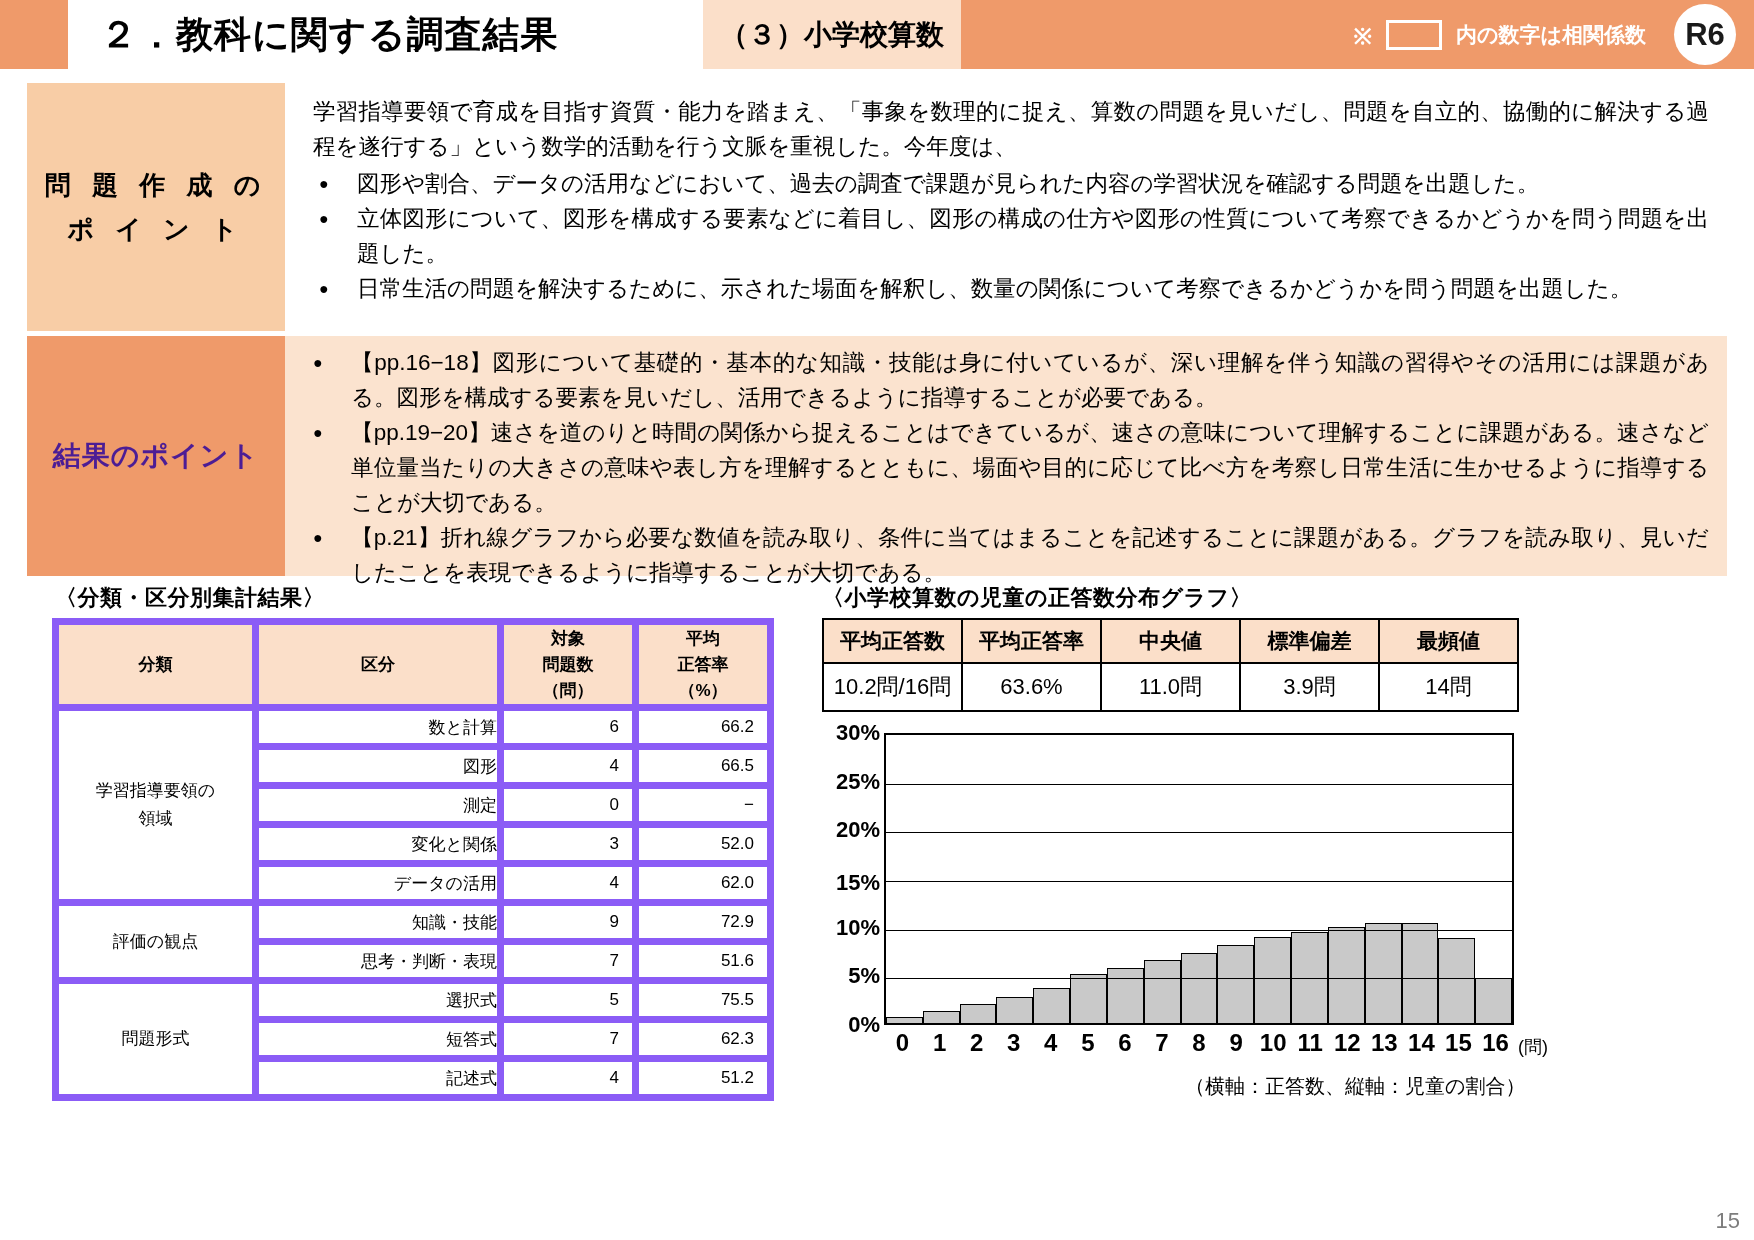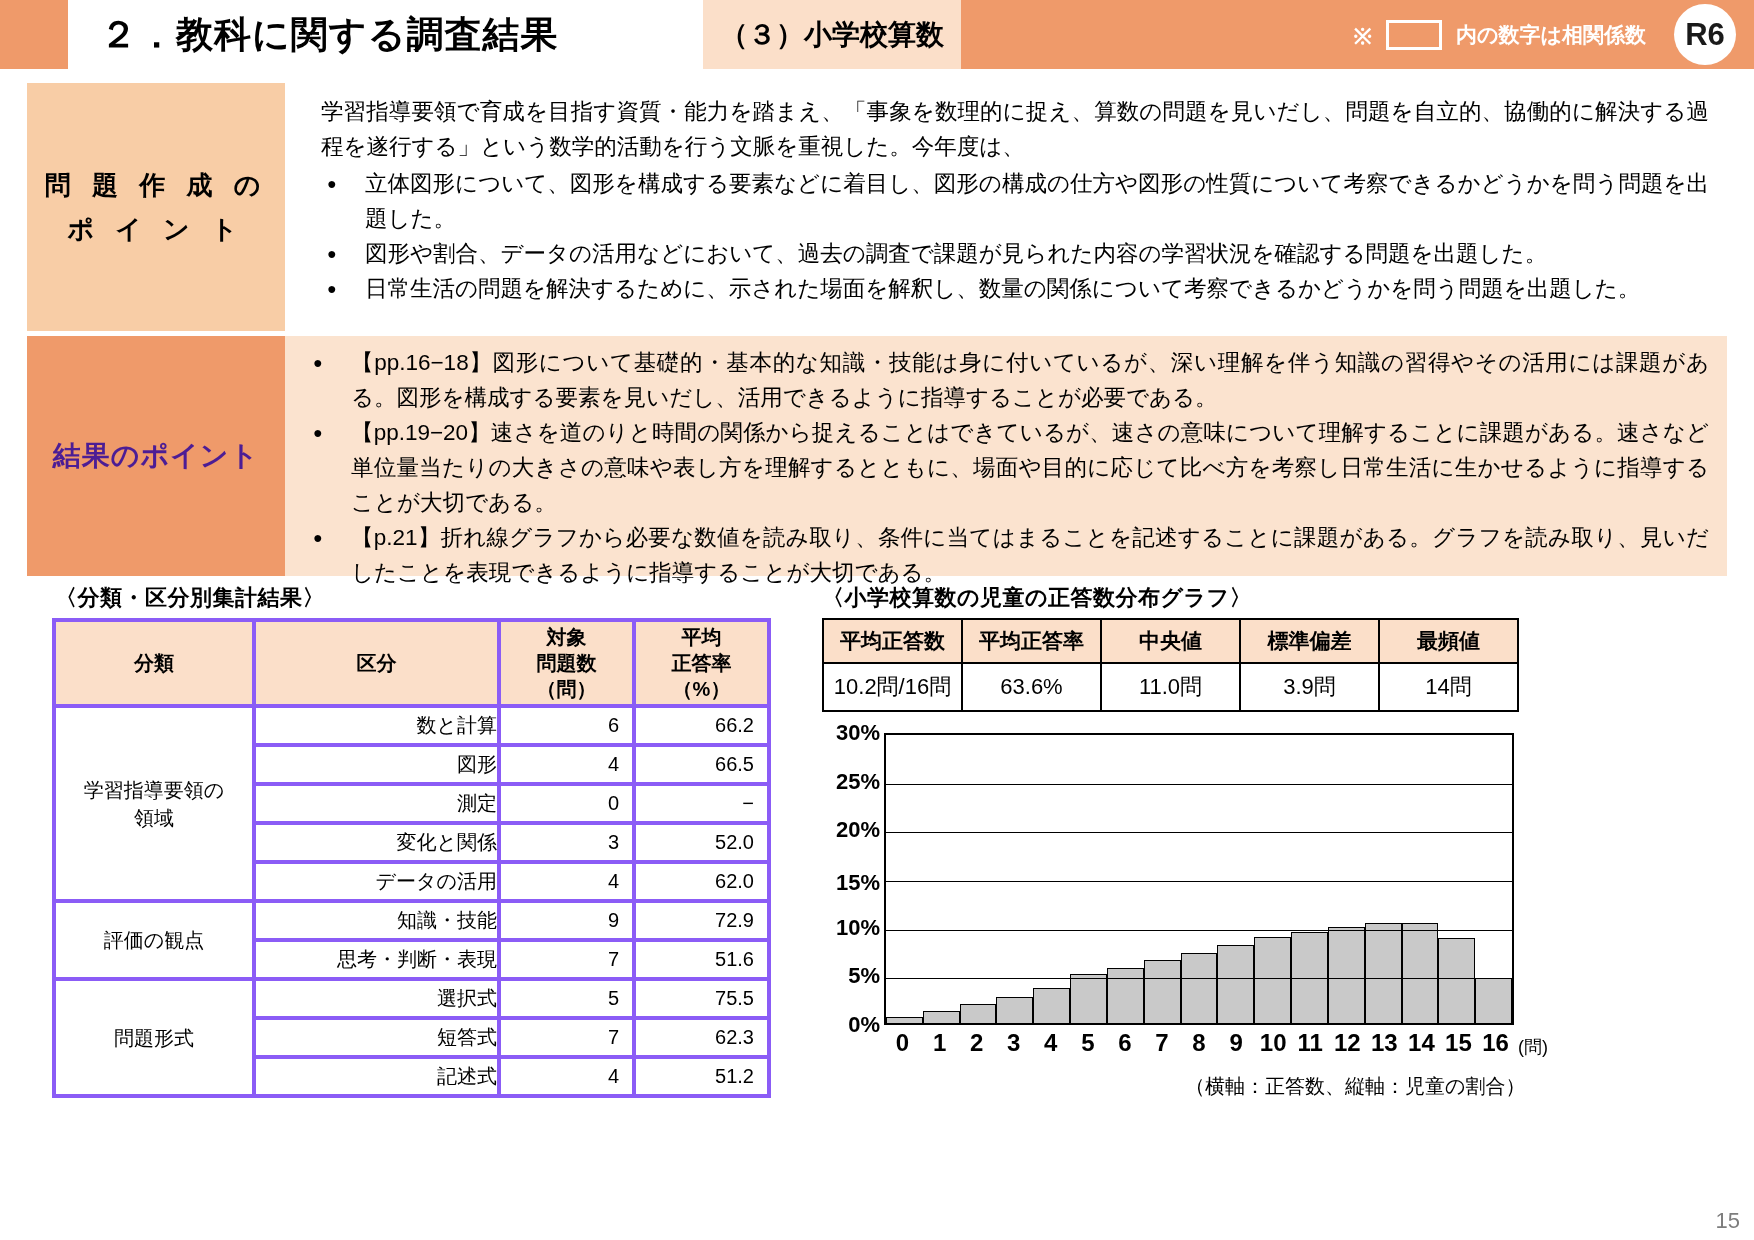--- a/index.html
+++ b/index.html
@@ -45,21 +45,21 @@
   
   .sec1 { position:absolute; left:27px; top:83px; width:1700px; height:248px; }
   .sec1-label {
     position:absolute; left:0; top:0; width:258px; height:248px;
     background:#f8cda6;
     display:flex; flex-direction:column; align-items:center; justify-content:center;
     font-size:26px; font-weight:bold; letter-spacing:7px; line-height:44px;
   }
   .sec1-body {
     position:absolute; left:258px; top:0; width:1442px; height:248px;
-    background:#fff; padding:11px 18px 0 36px;
+    background:#fff; padding:11px 18px 0 28px;
   }
   .para { font-size:22.5px; line-height:35px; text-align:justify; margin:0 0 2px 0; }
   .bullets { list-style:none; margin:0; padding:0; }
   .bullets li {
     position:relative; padding-left:44px; font-size:22.5px; line-height:35px;
     margin:0; text-align:justify;
   }
   .bullets li::before {
     content:"\25CF"; position:absolute; left:6px; top:0; font-size:16px; line-height:35px;
   }
@@ -80,21 +80,21 @@
   
   .lt-caption {
     position:absolute; left:55px; top:583px;
     font-size:22px; font-weight:bold; letter-spacing:0.5px;
   }
   table.ltable {
     position:absolute; left:52px; top:618px; width:715px;
     border-collapse:collapse; table-layout:fixed;
   }
   table.ltable th, table.ltable td {
-    border:4px solid #8b5cf6; font-size:20px; padding:0;
+    border:7px solid #8b5cf6; font-size:17px; padding:0;
   }
   table.ltable thead th {
     background:#fbdfc9; font-weight:bold; text-align:center;
     height:86px; line-height:26px;
   }
   .col-bunrui { width:200px; }
   .col-kubun  { width:245px; }
   .col-kazu   { width:135px; }
   .col-ritsu  { width:135px; }
   table.ltable td.rowhead {
@@ -169,22 +169,22 @@
 </div>
 
 <div class="sec1">
   <div class="sec1-label">
     <div>問 題 作 成 の</div>
     <div>ポ イ ン ト</div>
   </div>
   <div class="sec1-body">
     <p class="para">学習指導要領で育成を目指す資質・能力を踏まえ、「事象を数理的に捉え、算数の問題を見いだし、問題を自立的、協働的に解決する過程を遂行する」という数学的活動を行う文脈を重視した。今年度は、</p>
     <ul class="bullets">
+      <li>図形や割合、データの活用などにおいて、過去の調査で課題が見られた内容の学習状況を確認する問題を出題した。</li>
       <li>立体図形について、図形を構成する要素などに着目し、図形の構成の仕方や図形の性質について考察できるかどうかを問う問題を出題した。</li>
-      <li>図形や割合、データの活用などにおいて、過去の調査で課題が見られた内容の学習状況を確認する問題を出題した。</li>
       <li>日常生活の問題を解決するために、示された場面を解釈し、数量の関係について考察できるかどうかを問う問題を出題した。</li>
     </ul>
   </div>
 </div>
 
 <div class="sec2">
   <div class="sec2-label">結果のポイント</div>
   <div class="sec2-body">
     <ul class="bullets">
       <li>【pp.16−18】図形について基礎的・基本的な知識・技能は身に付いているが、深い理解を伴う知識の習得やその活用には課題がある。図形を構成する要素を見いだし、活用できるように指導することが必要である。</li>

